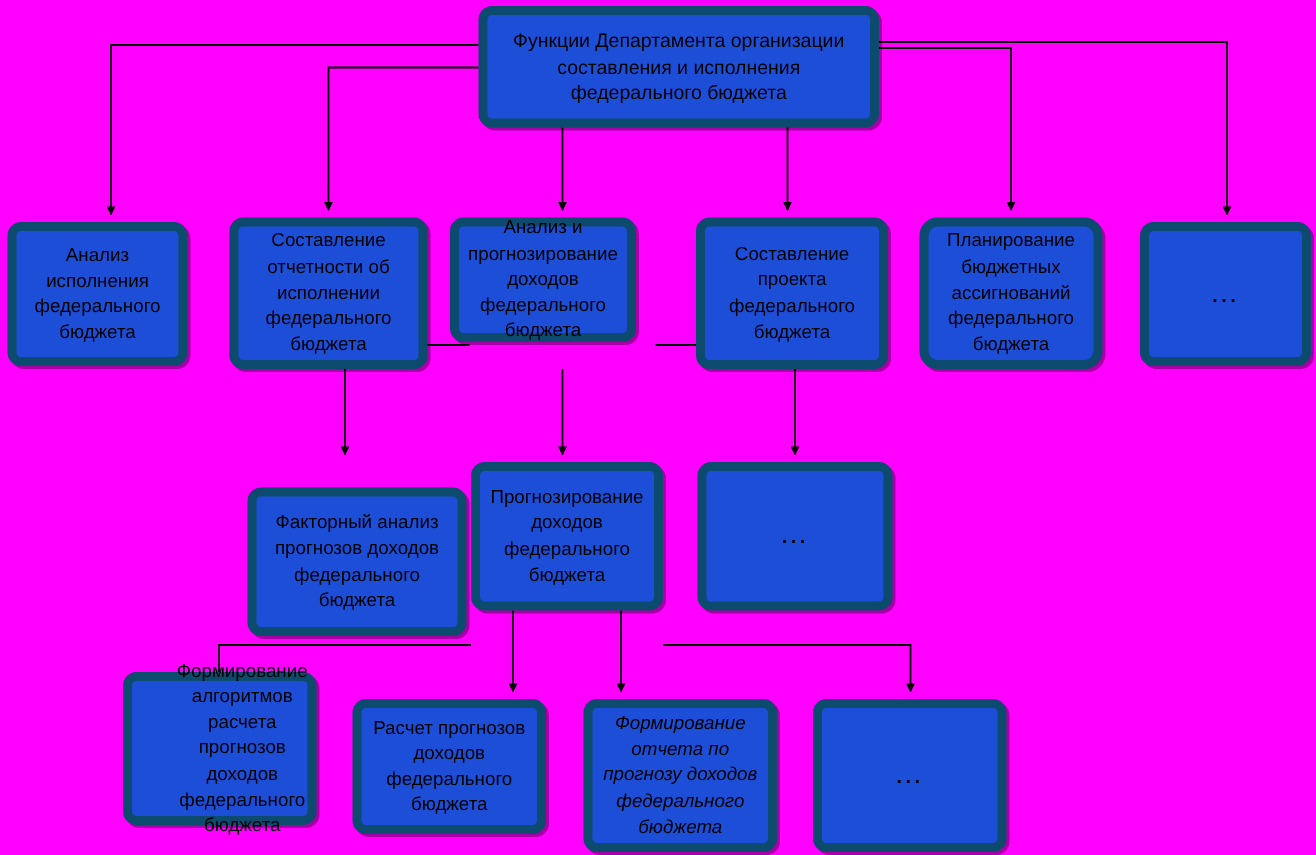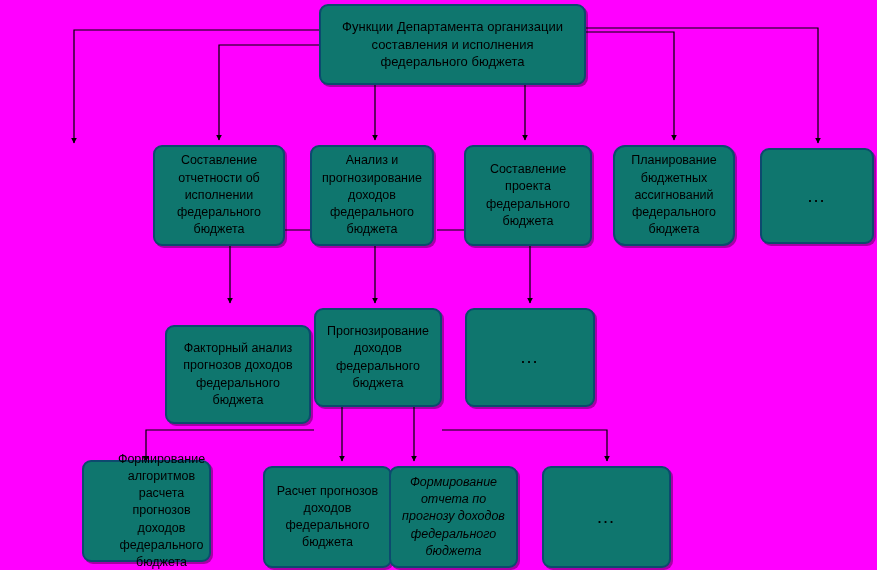--- a/index.html
+++ b/index.html
@@ -23,22 +23,22 @@
   svg#connectors {
     position: absolute;
     left: 0; top: 0;
     width: 877px;
     height: 570px;
     pointer-events: none;
   }
   .node {
     position: absolute;
     box-sizing: border-box;
-    background: #0f766e;
-    border: 2px solid #0c4a6e;
+    background: #1d4ed8;
+    border: 6px solid #0c4a6e;
     border-radius: 9px;
     display: flex;
     align-items: center;
     justify-content: center;
     text-align: center;
     color: #000000;
     font-size: 12.5px;
     line-height: 1.38;
     padding: 4px 6px;
     box-shadow: 2px 2px 0 rgba(0,0,0,0.35);
@@ -78,38 +78,39 @@
 
       <path d="M 314 430 L 146 430 L 146 461"></path>
       <path d="M 342 407 L 342 461"></path>
       <path d="M 414 407 L 414 461"></path>
       <path d="M 442 430 L 607 430 L 607 461"></path>
     </g>
   </svg>
 
   <div class="node root" style="left:319px; top:4px; width:267px; height:81px;">Функции Департамента организации составления и исполнения федерального бюджета</div>
 
+  <div class="node" style="left:5px; top:148px; width:120px; height:96px;">Анализ исполнения федерального бюджета</div>
 
   <div class="node" style="left:153px; top:145px; width:132px; height:101px;text-align:center;">Составление отчетности об исполнении федерального бюджета</div>
 
-  <div class="node" style="left:310px; top:145px; width:124px; height:101px;">Анализ и прогнозирование доходов федерального бюджета</div>
+  <div class="node" style="left:300px; top:145px; width:124px; height:83px;">Анализ и прогнозирование доходов федерального бюджета</div>
 
   <div class="node" style="left:464px; top:145px; width:128px; height:101px;">Составление проекта федерального бюджета</div>
 
   <div class="node" style="left:613px; top:145px; width:122px; height:101px;border-radius:12px;">Планирование бюджетных ассигнований федерального бюджета</div>
 
   <div class="node ellipsis" style="left:760px; top:148px; width:114px; height:96px;">…</div>
 
   <div class="node" style="left:165px; top:325px; width:146px; height:99px;">Факторный анализ прогнозов доходов федерального бюджета</div>
 
   <div class="node" style="left:314px; top:308px; width:128px; height:99px;">Прогнозирование доходов федерального бюджета</div>
 
   <div class="node ellipsis" style="left:465px; top:308px; width:130px; height:99px;">…</div>
 
-  <div class="node" style="left:82px; top:460px; width:129px; height:102px;padding-left:36px;">Формирование алгоритмов расчета прогнозов доходов федерального бюджета</div>
+  <div class="node" style="left:82px; top:448px; width:129px; height:102px;padding-left:36px;">Формирование алгоритмов расчета прогнозов доходов федерального бюджета</div>
 
-  <div class="node" style="left:235px; top:466px; width:129px; height:102px;margin-left:28px;">Расчет прогнозов доходов федерального бюджета</div>
+  <div class="node" style="left:235px; top:466px; width:129px; height:90px;">Расчет прогнозов доходов федерального бюджета</div>
 
   <div class="node" style="left:389px; top:466px; width:129px; height:102px;font-style:italic;">Формирование отчета по прогнозу доходов федерального бюджета</div>
 
   <div class="node ellipsis" style="left:542px; top:466px; width:129px; height:102px;">…</div>
 
 </div>
 
 </body></html>

